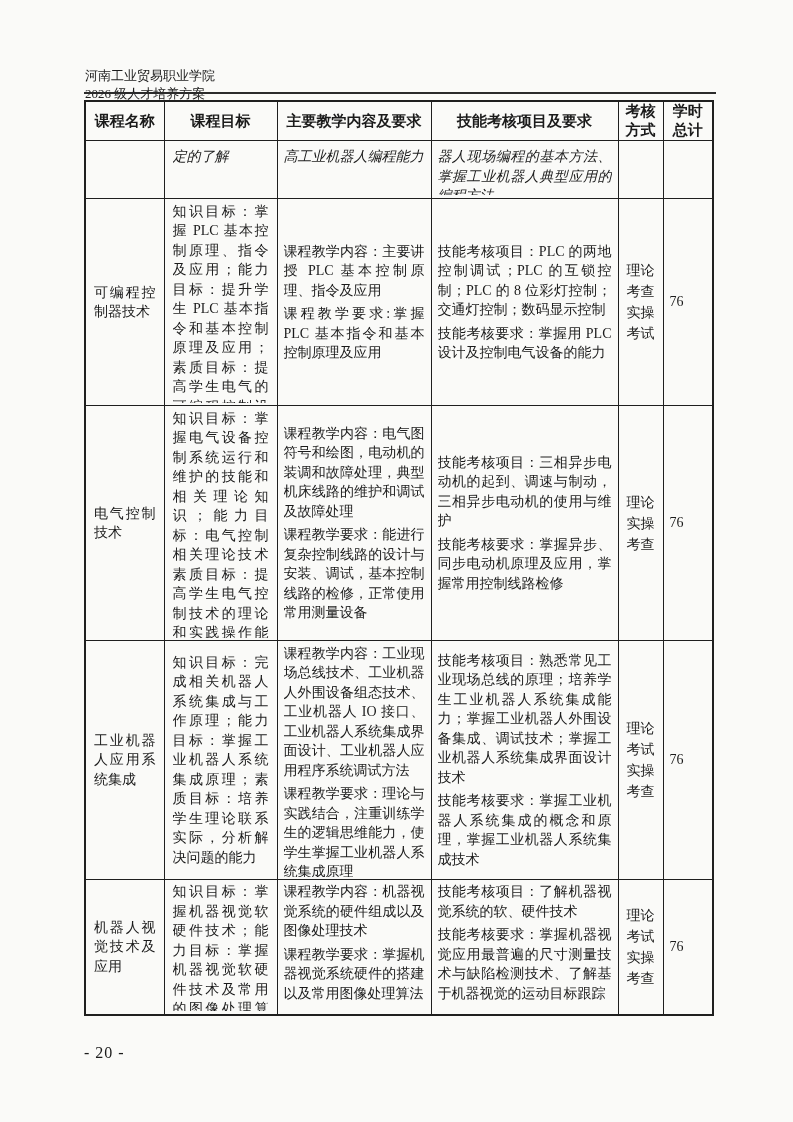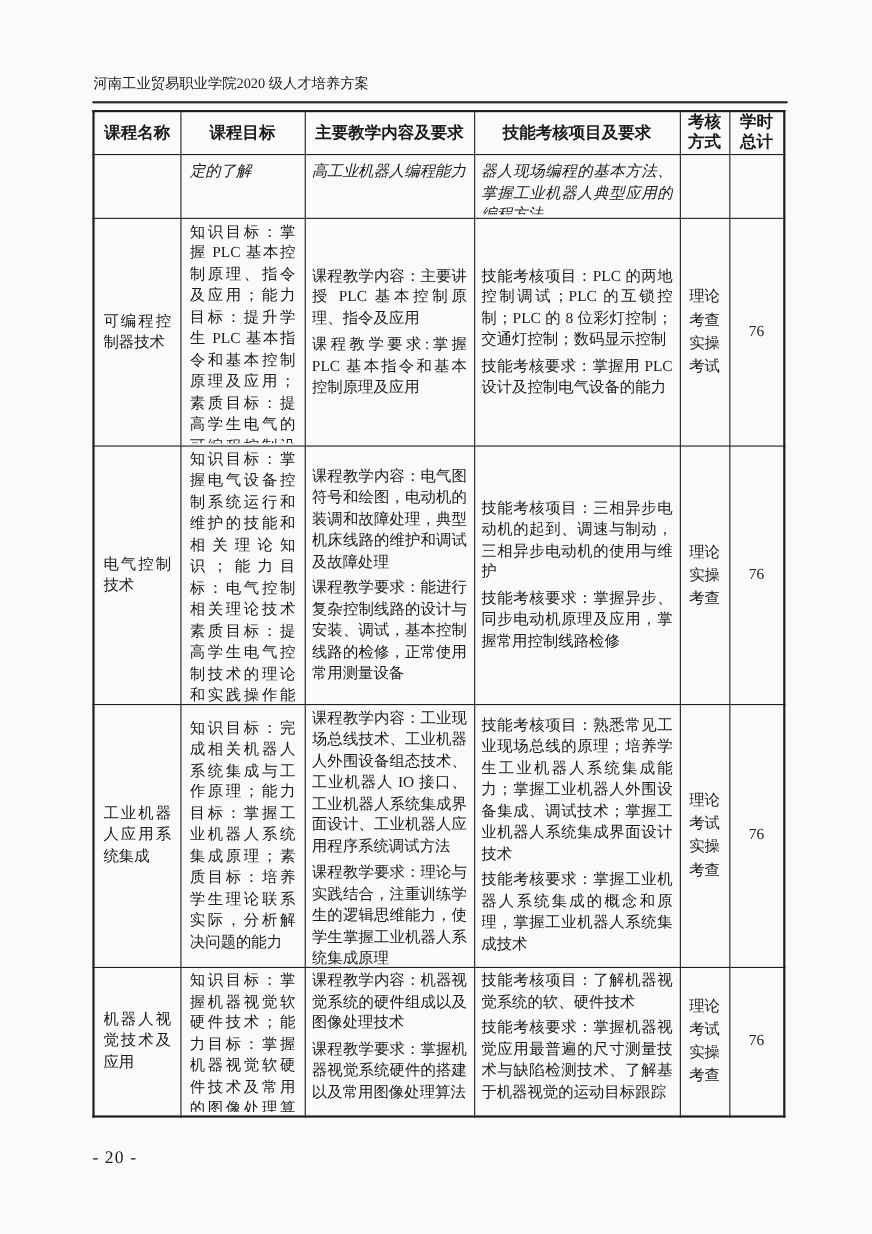--- a/index.html
+++ b/index.html
@@ -14,20 +14,21 @@
     overflow: hidden;
   }
   .running-head {
     position: absolute;
     left: 85px;
     top: 67px;
     width: 626px;
     display: flex;
     font-size: 13px;
     line-height: 18px;
+    flex-direction: column;
   }
   .head-rule {
     position: absolute;
     left: 84px;
     top: 92px;
     width: 632px;
     border-top: 2px solid #2b2b2b;
   }
   table.course-table {
     position: absolute;
@@ -65,21 +66,21 @@
   .cw { overflow: hidden; }
   .cw p { margin: 0; }
   .cw p + p { margin-top: 4px; }
   td.cell-method {
     text-align: center;
     white-space: pre-line;
     line-height: 21px;
     padding: 2px 2px;
     font-family: Liberation Serif, serif;
   }
-  td.cell-hours { text-align: center; }
+  td.cell-hours { text-align: left; }
   tr.valign-top td.cell-course,
   tr.valign-top td.cell-objectives,
   tr.valign-top td.cell-content,
   tr.valign-top td.cell-assessment { vertical-align: top; }
   tr.r-head  { height: 38px; font-family: Liberation Serif, serif; }
   tr.r0 { height: 58px; }
   tr.r0 .cw { padding-top: 4px; max-height: 52px; font-style: italic; }
   tr.r1 { height: 207px; }
   tr.r1 .cw { max-height: 201px; }
   tr.r2 { height: 235px; }
@@ -96,21 +97,21 @@
     letter-spacing: 1px;
   }
 </style>
 </head>
 <body>
 
 <div class="page">
 
   <div class="running-head">
     <span>河南工业贸易职业学院</span>
-    <span>2020 级人才培养方案</span>
+    <span>2026 级人才培养方案</span>
   </div>
   <div class="head-rule"></div>
 
   <table class="course-table">
     <colgroup>
       <col style="width:79px">
       <col style="width:113px">
       <col style="width:154px">
       <col style="width:187px">
       <col style="width:45px">

